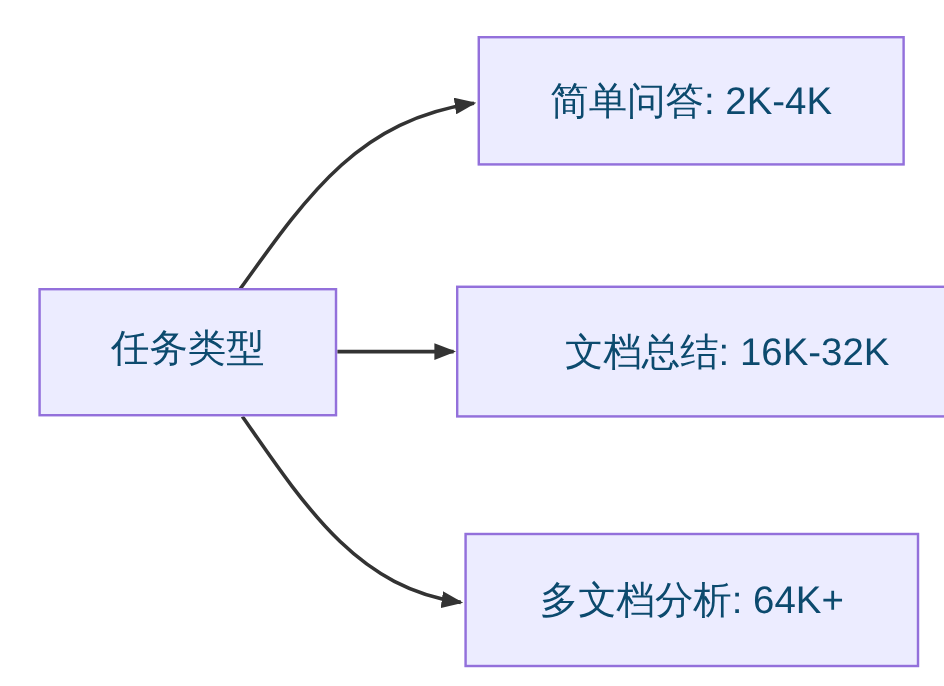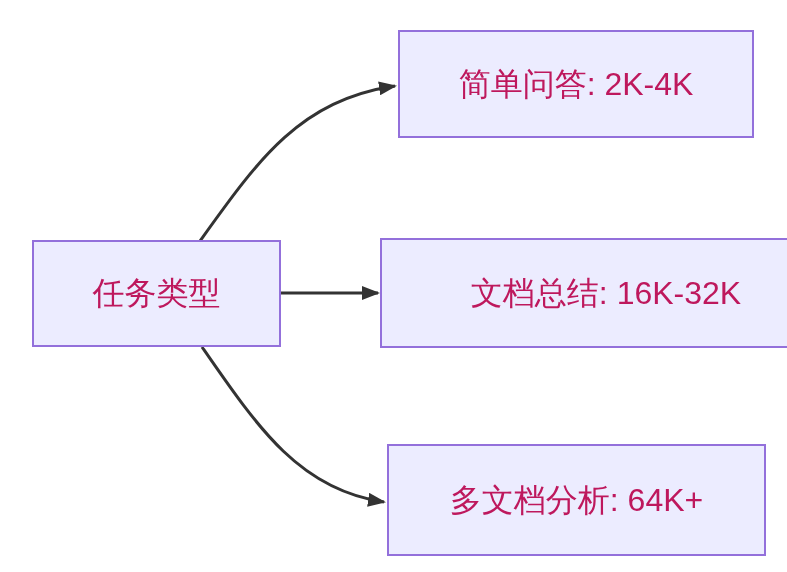--- a/index.html
+++ b/index.html
@@ -34,24 +34,24 @@
     background: #ECECFF;
     border: 2.5px solid #9370DB;
     display: flex;
     align-items: center;
     justify-content: center;
     text-align: center;
   }
   .node .label {
     font-size: 32px;
     line-height: 1.2;
-    color: #be185d;
+    color: #0c4a6e;
     white-space: nowrap;
   }
-  .node-root   { left: 32px;  top: 240px; width: 249px; height: 107px; }
+  .node-root   { left: 32px;  top: 240px; width: 249px; height: 107px; font-family: Liberation Mono, monospace; }
   .node-top    { left: 398px; top: 30px;  width: 356px; height: 108px; }
   .node-middle { left: 380px; top: 238px; width: 452px; height: 110px; }
   .node-bottom { left: 387px; top: 444px; width: 379px; height: 112px; justify-content: center; }
 </style>
 </head>
 <body>
 
 <div class="canvas">
 
   <svg class="edges" width="787" height="572" viewBox="0 0 787 572" xmlns="http://www.w3.org/2000/svg">

